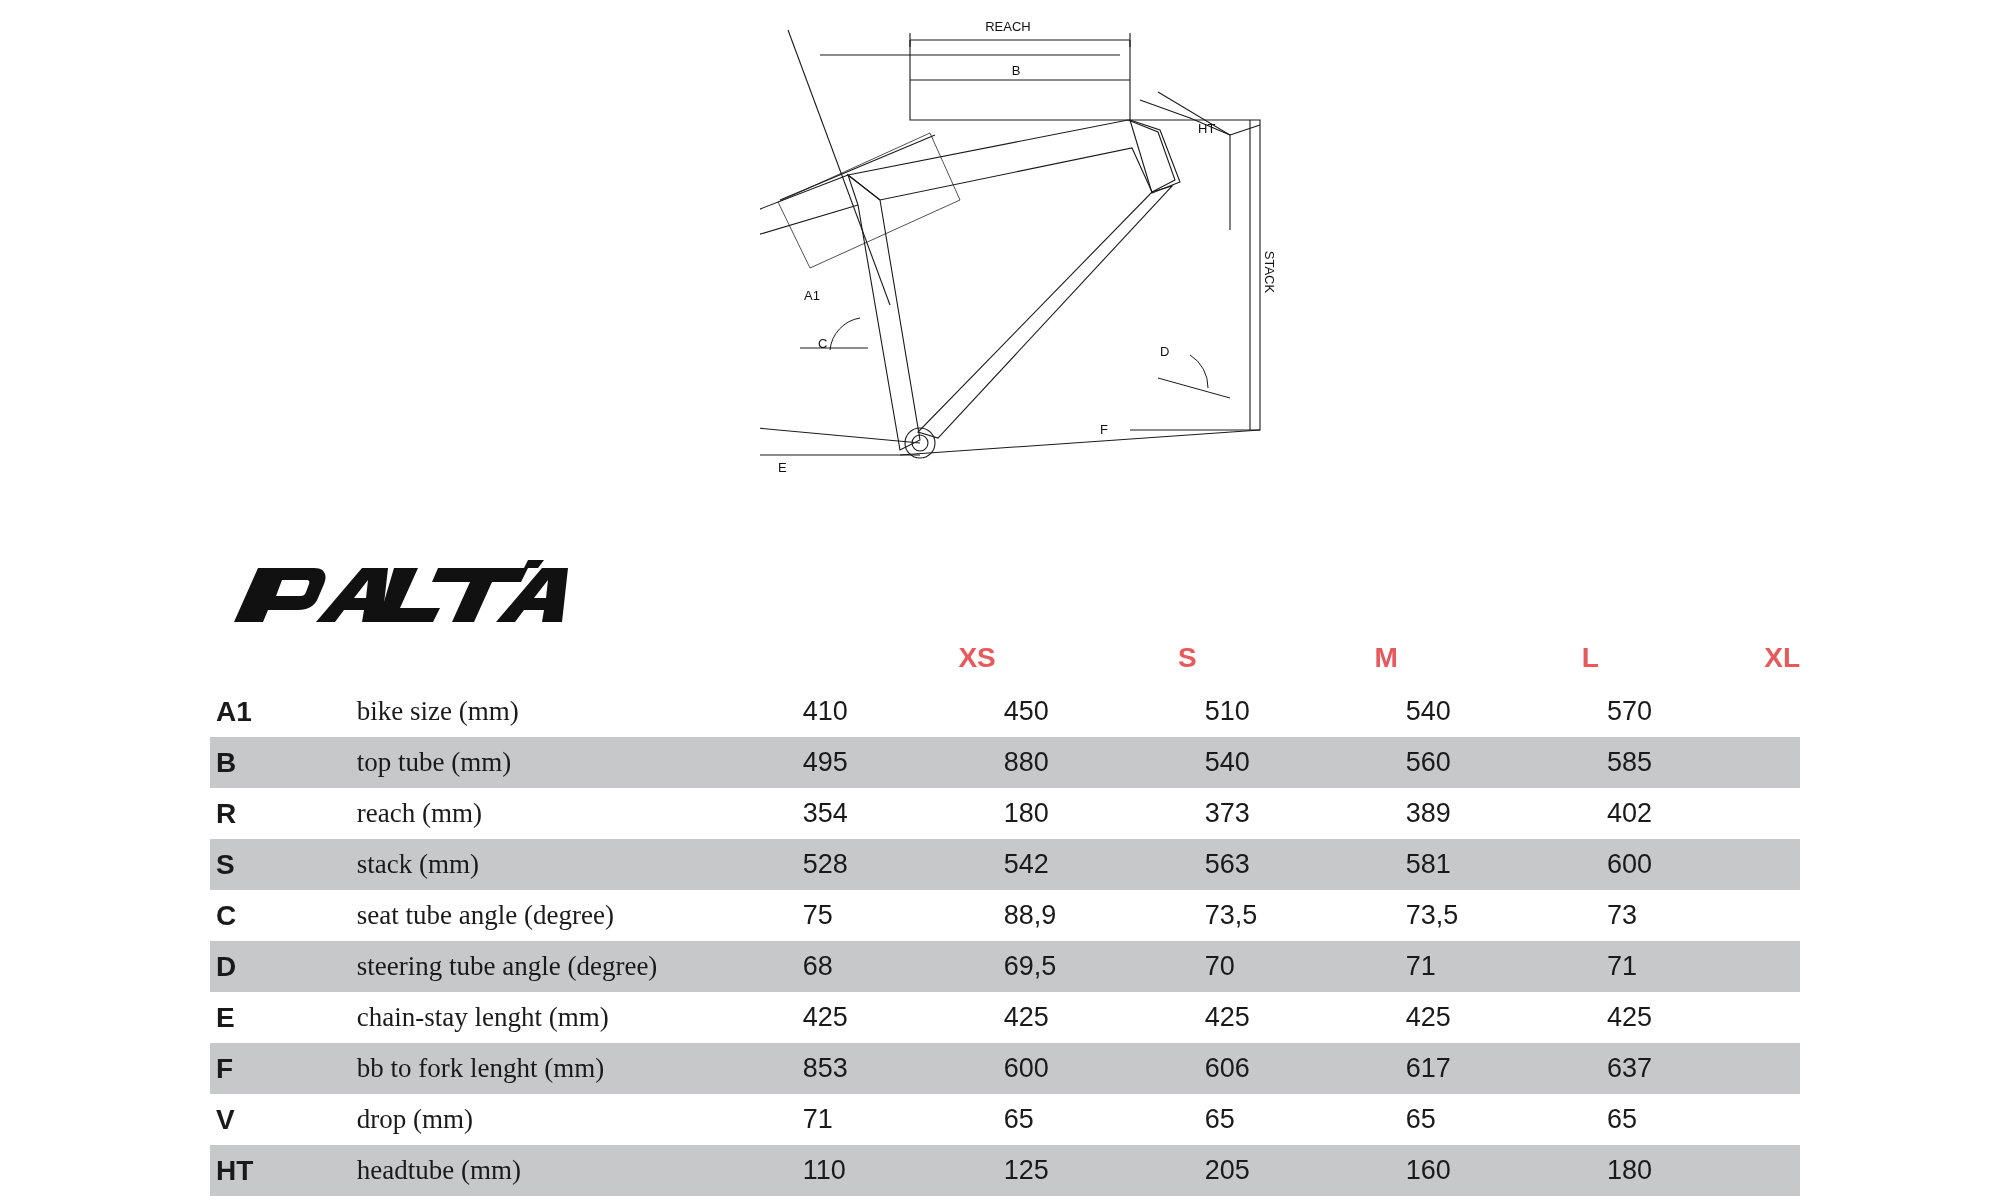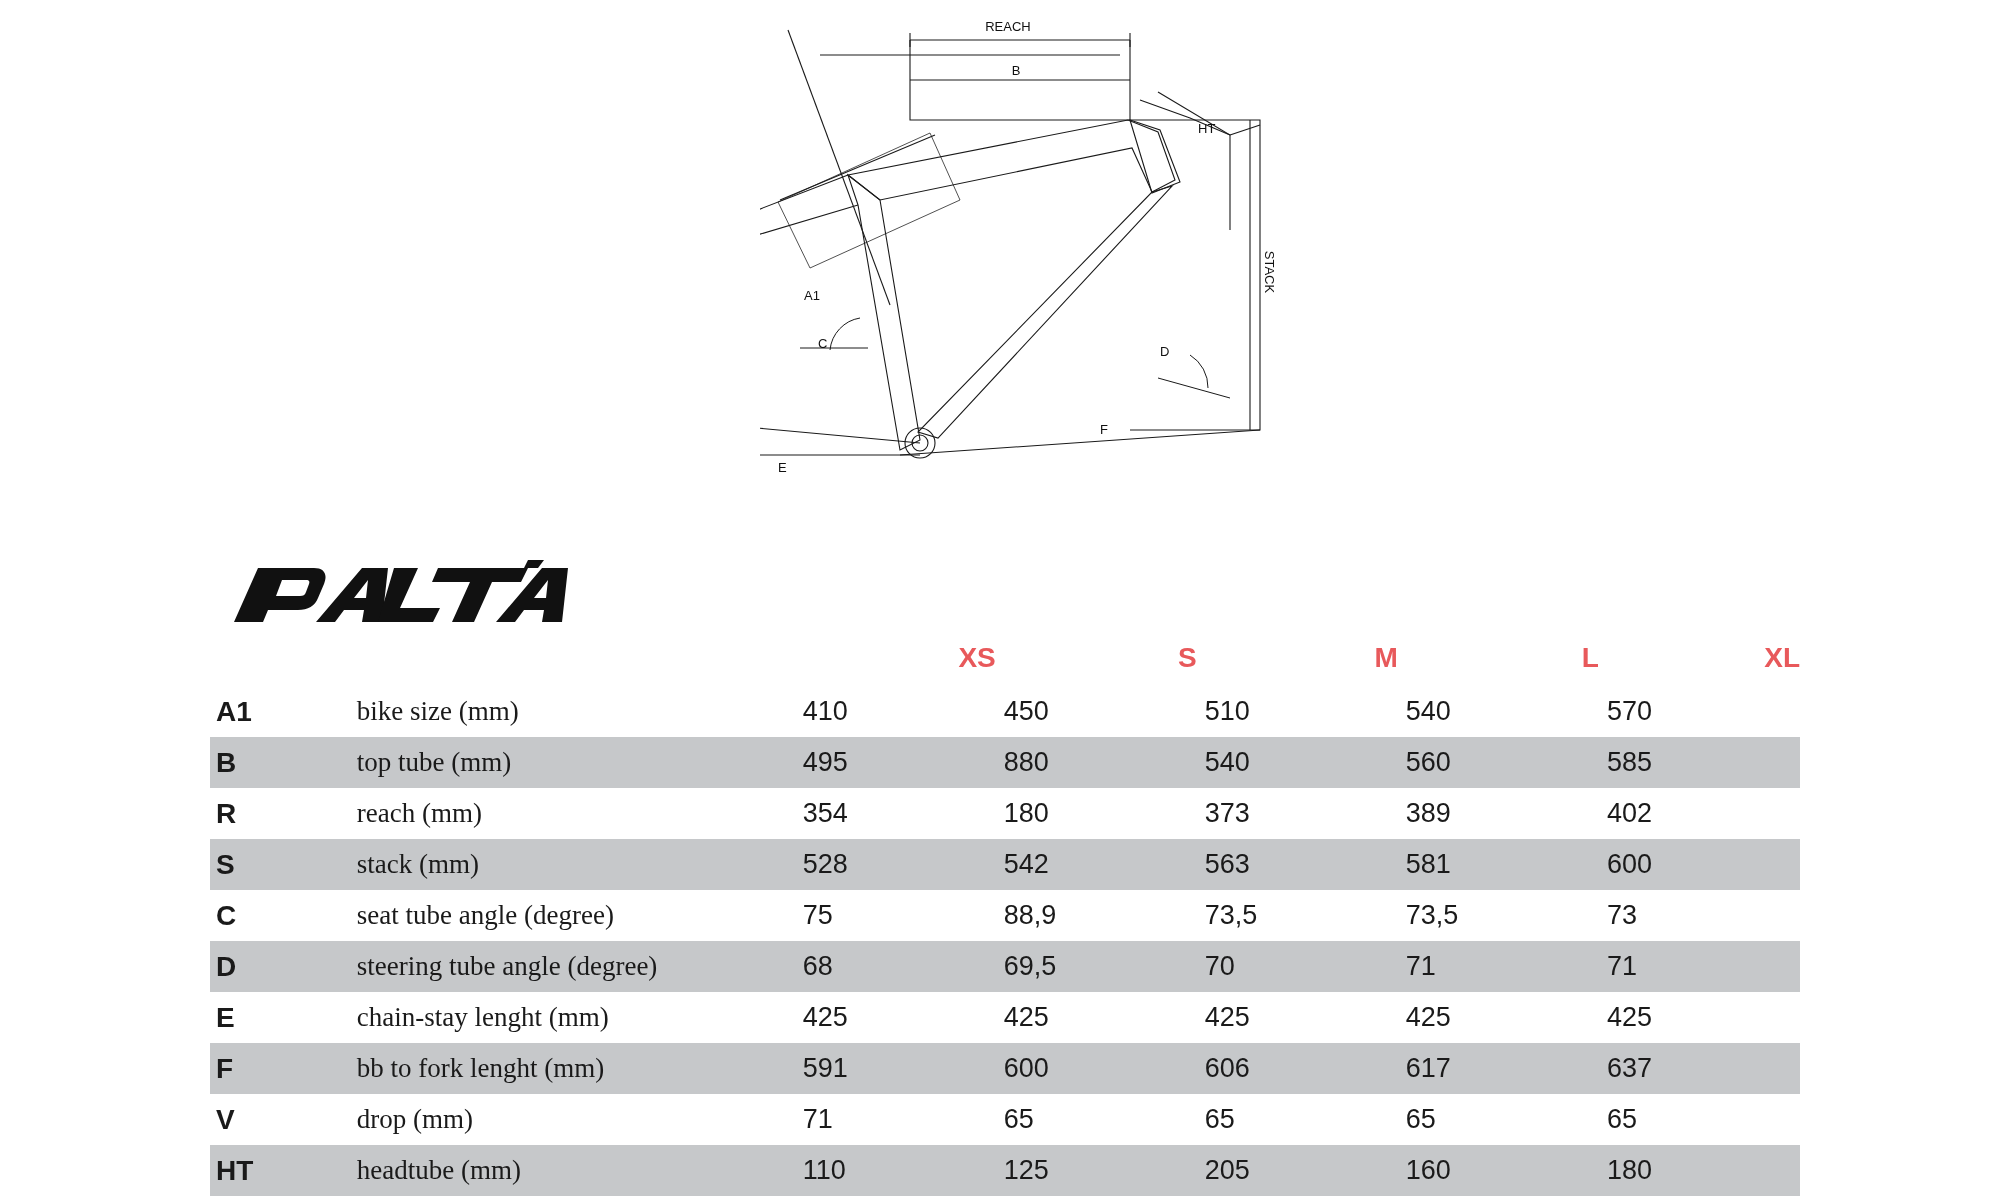--- a/index.html
+++ b/index.html
@@ -274,21 +274,21 @@
         <td class="name">chain-stay lenght (mm)</td>
         <td class="val">425</td>
         <td class="val">425</td>
         <td class="val">425</td>
         <td class="val">425</td>
         <td class="val">425</td>
       </tr>
       <tr class="alt">
         <td class="code">F</td>
         <td class="name">bb to fork lenght (mm)</td>
-        <td class="val">591</td>
+        <td class="val">853</td>
         <td class="val">600</td>
         <td class="val">606</td>
         <td class="val">617</td>
         <td class="val">637</td>
       </tr>
       <tr>
         <td class="code">V</td>
         <td class="name">drop (mm)</td>
         <td class="val">71</td>
         <td class="val">65</td>

